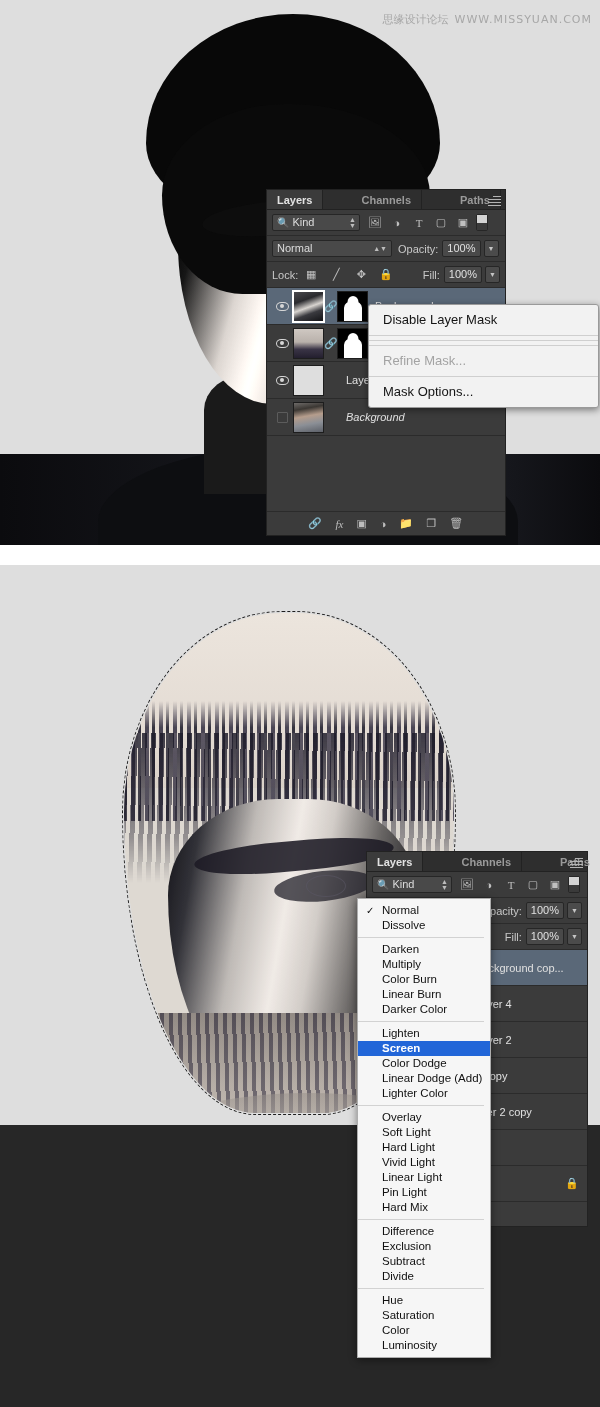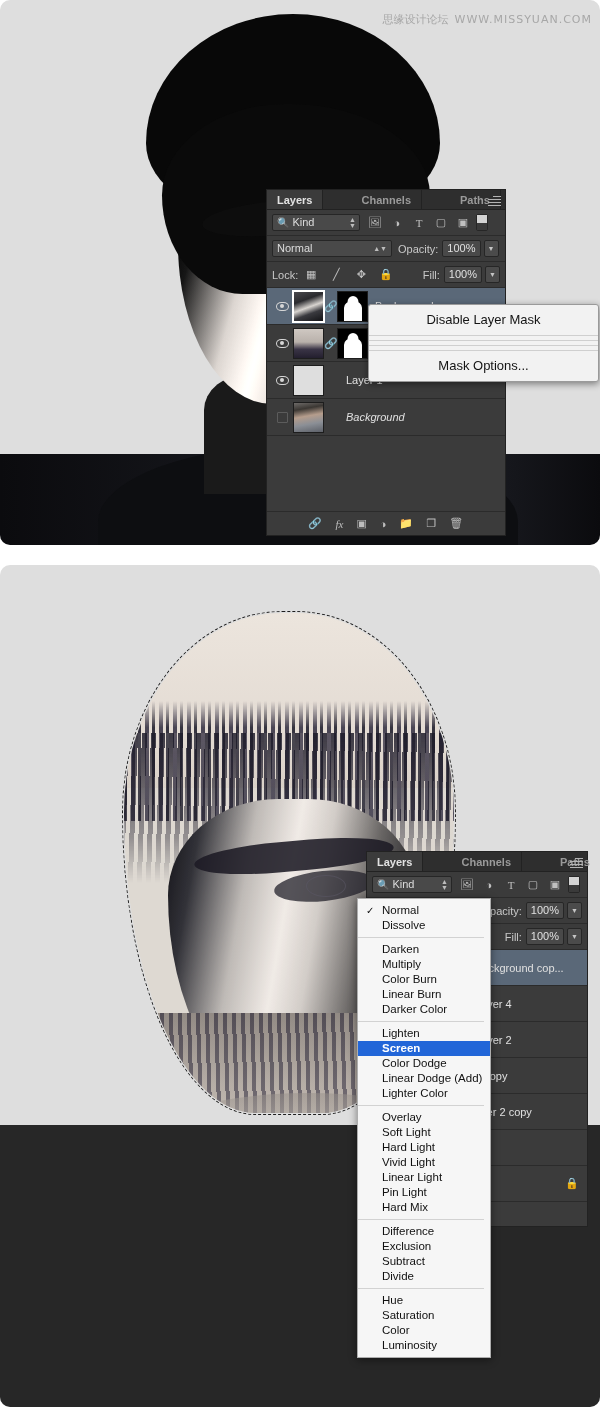--- a/index.html
+++ b/index.html
@@ -5,21 +5,21 @@
   * { margin:0; padding:0; box-sizing:border-box; }
   body {
     width:600px; height:1407px;
     background:#ffffff;
     font-family:"Liberation Sans", sans-serif;
     overflow:hidden;
     position:relative;
   }
 
   
-  .stage { position:absolute; left:0; width:600px; overflow:hidden;border-radius:10px; }
+  .stage { position:absolute; left:0; width:600px; overflow:hidden; }
   #stage-top { top:0; height:545px; background:#dedede; }
   #stage-bottom { top:565px; height:842px; background:#dedede; }
 
   .watermark {
     position:absolute; top:12px; right:8px;
     font-size:11px; color:#a7a7a7; letter-spacing:1px;
     font-family:"DejaVu Sans", sans-serif;
     white-space:nowrap; z-index:6;
   }
   .watermark .cn { letter-spacing:0px; margin-right:6px; }
@@ -278,21 +278,20 @@
   .t-photo { background:linear-gradient(170deg,#6d6a68 0%,#3b3733 22%,#b59d8c 45%,#8b8f96 70%,#5c6068 100%); width:100%; height:100%; }
 
   
   .ctx-menu {
     position:absolute; background:#f2f2f2;
     border:1px solid #9a9a9a; border-radius:3px;
     box-shadow:0 2px 7px rgba(0,0,0,0.45);
     z-index:60; padding:4px 0;
     font-size:13px; color:#141414;
     font-family:"Liberation Sans", sans-serif;
-    text-align:center;
   }
   .ctx-item { padding:2px 14px 3px 14px; line-height:17px; white-space:nowrap; }
   .ctx-item.highlight { background:#1f6fe0; color:#fff; font-weight:bold; }
   .ctx-item.disabled { color:#a3a3a3; }
   .ctx-sep { height:1px; background:#cfcfcf; margin:4px 0; }
 
   
   .blend-menu {
     position:absolute; background:#f6f6f6;
     border:1px solid #adadad;
@@ -471,20 +470,21 @@
     <span class="ft">🗑</span>
   </div>
 </div>
 
 <div class="ctx-menu" id="ctx-menu" style="left:368px; top:304px; width:231px;">
 
   <div class="ctx-item">Disable Layer Mask</div>
   <div class="ctx-sep"></div>
   <div class="ctx-sep"></div>
   <div class="ctx-sep"></div>
+  <div class="ctx-item disabled">Refine Mask...</div>
   <div class="ctx-sep"></div>
   <div class="ctx-item">Mask Options...</div>
 </div>
 
 <div class="ps-panel" id="panel-bottom" style="left:366px; top:851px; width:222px;">
 
   <div class="ps-tabbar">
     <div class="ps-tab active">Layers</div>
     <div class="ps-tab">Channels</div>
     <div class="ps-tab">Paths</div>

